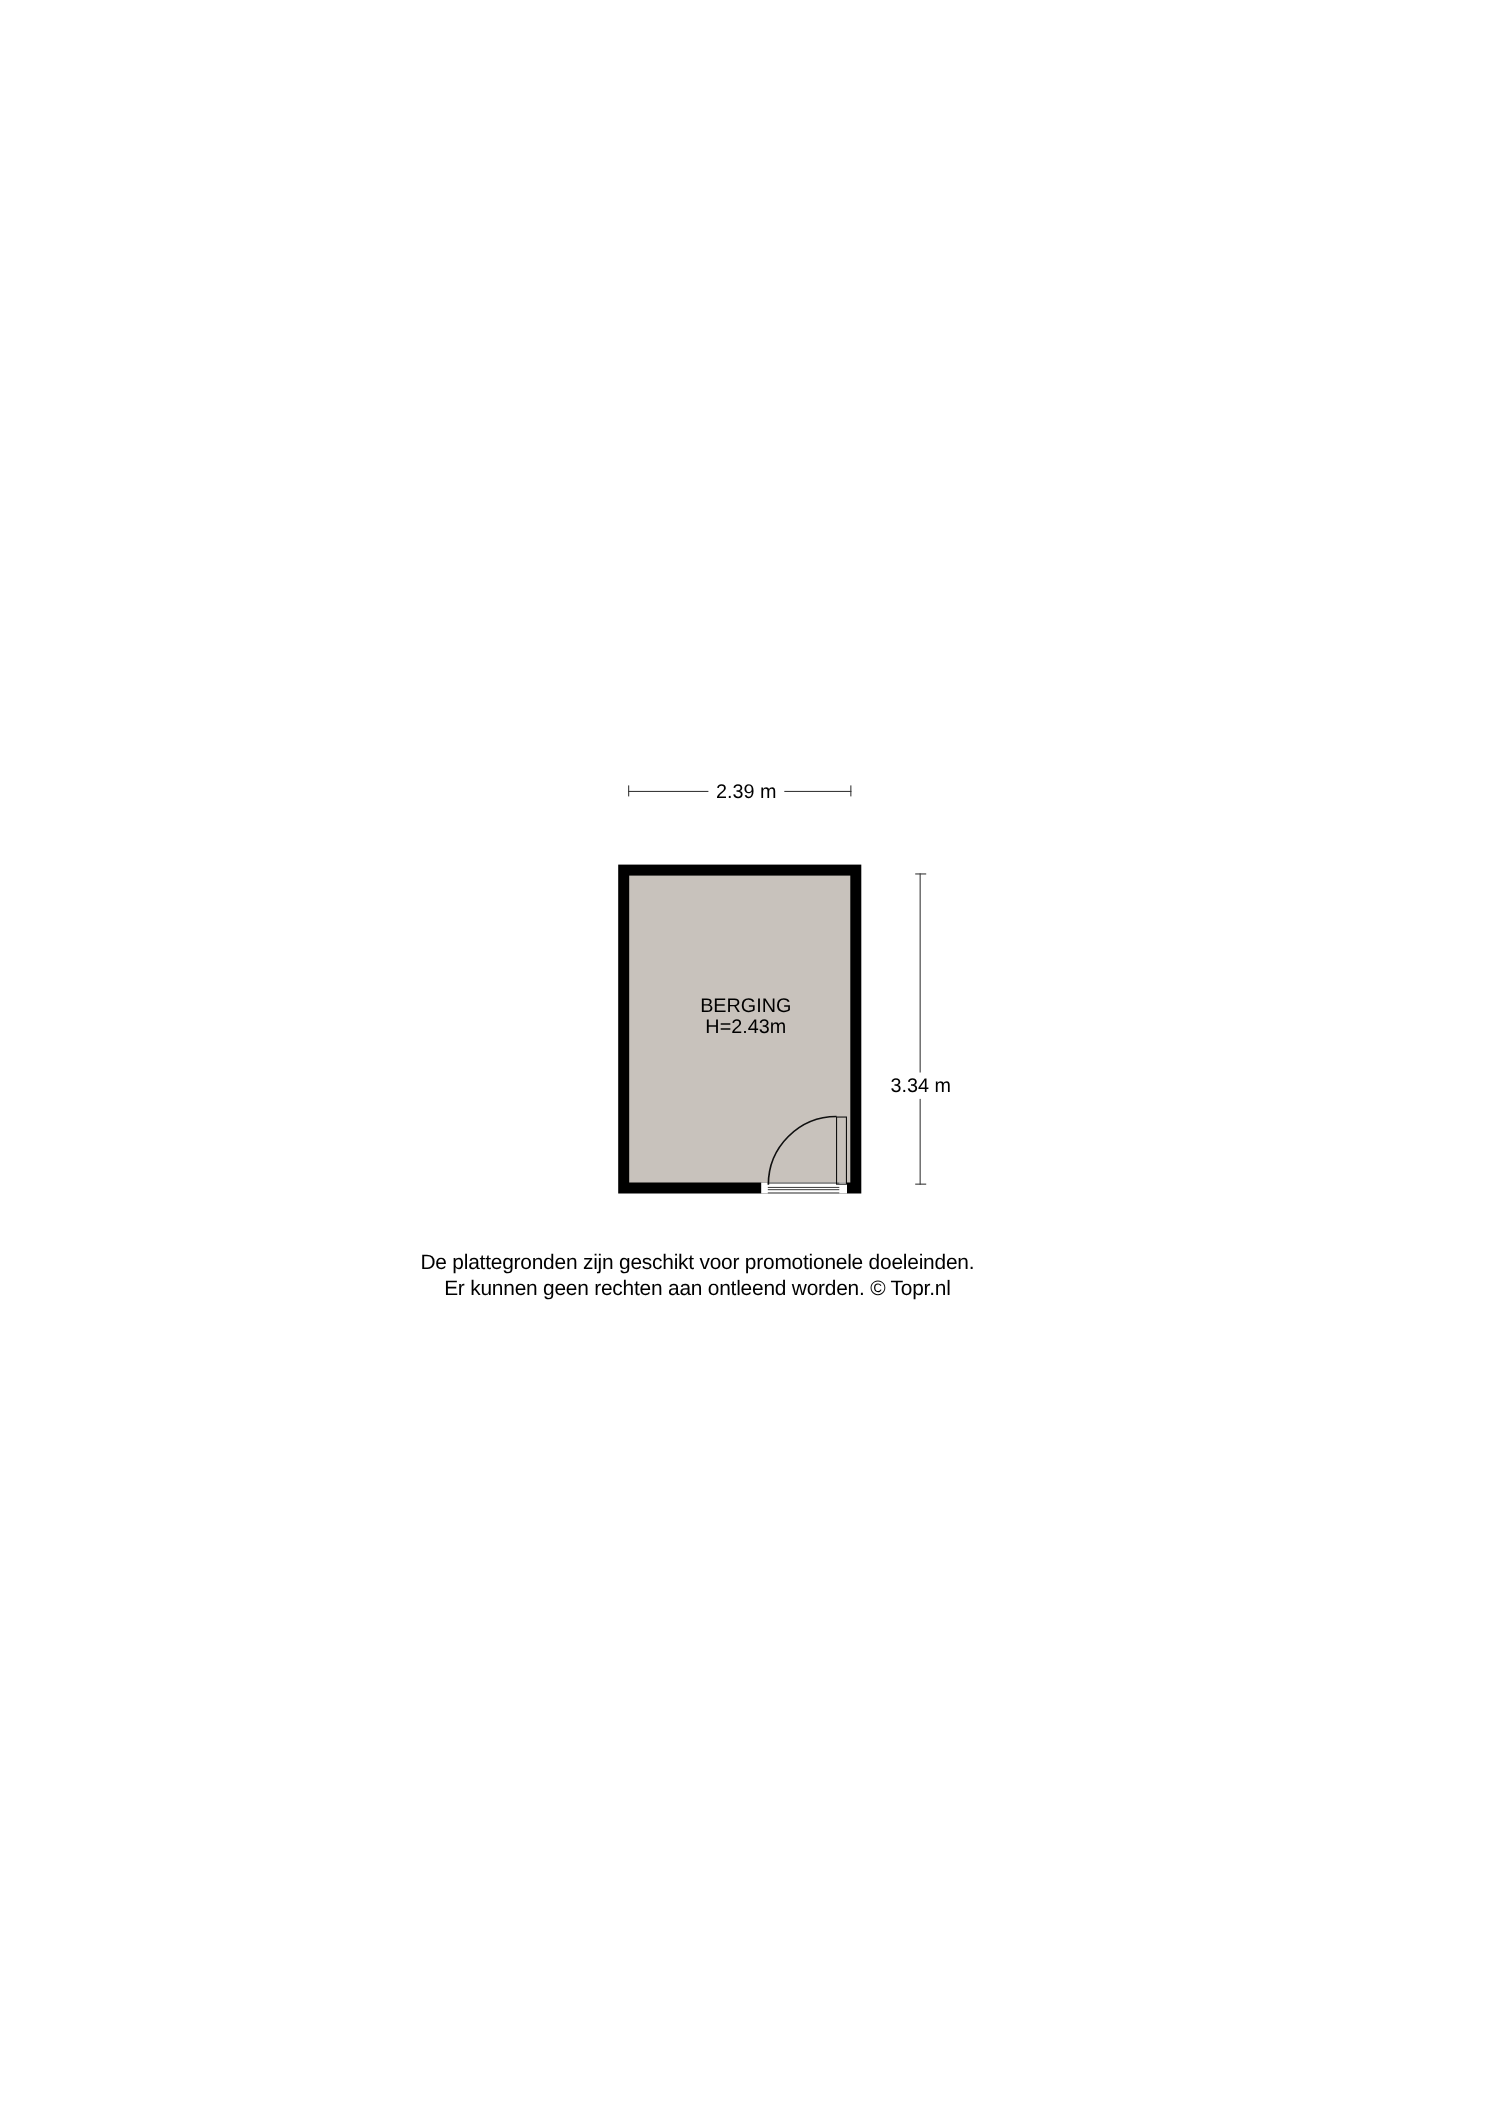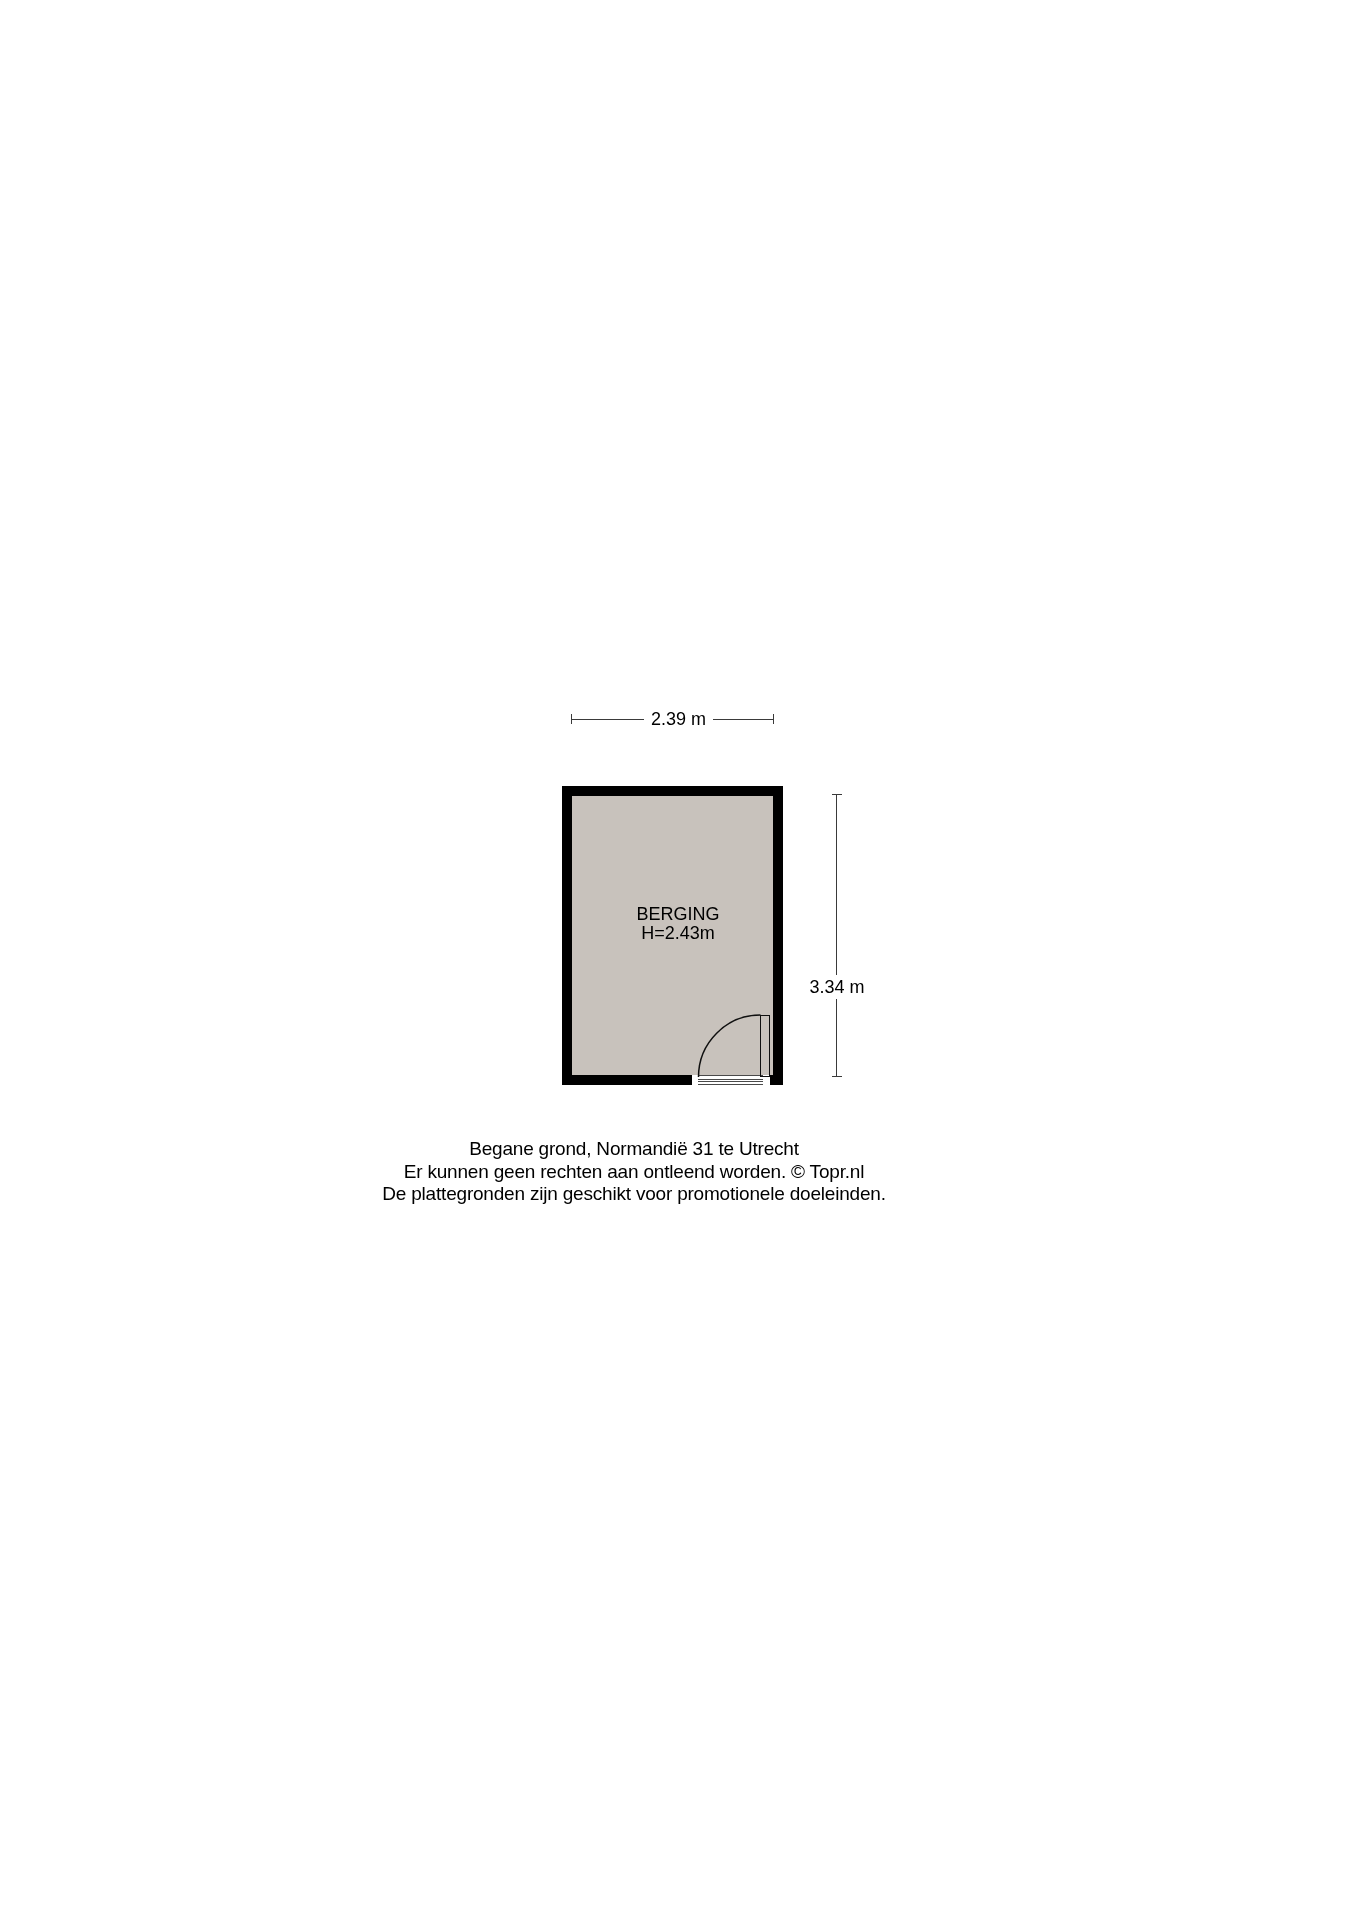--- a/index.html
+++ b/index.html
@@ -132,18 +132,17 @@
   <div>
     <div class="dim-h-line"></div>
     <div class="dim-h-tick top"></div>
     <div class="dim-h-tick bottom"></div>
     <div class="dim-h-label">
       <span>3.34 m</span>
     </div>
   </div>
 
   <div class="footer">
-    <div>Begane grond, Normandië 31 te Utrecht</div>
+    <div>De plattegronden zijn geschikt voor promotionele doeleinden.</div>
     <div>Er kunnen geen rechten aan ontleend worden. © Topr.nl</div>
-    <div>De plattegronden zijn geschikt voor promotionele doeleinden.</div>
   </div>
 
 </div>
 
 </body></html>

